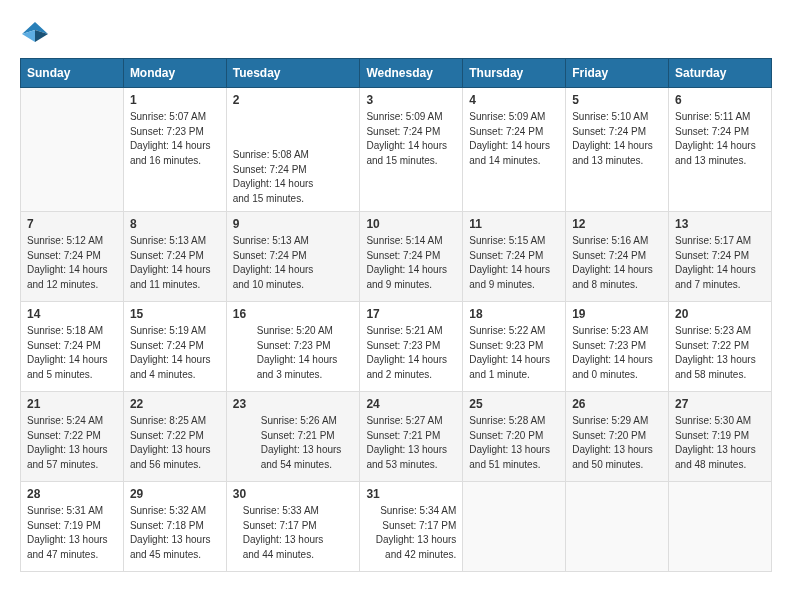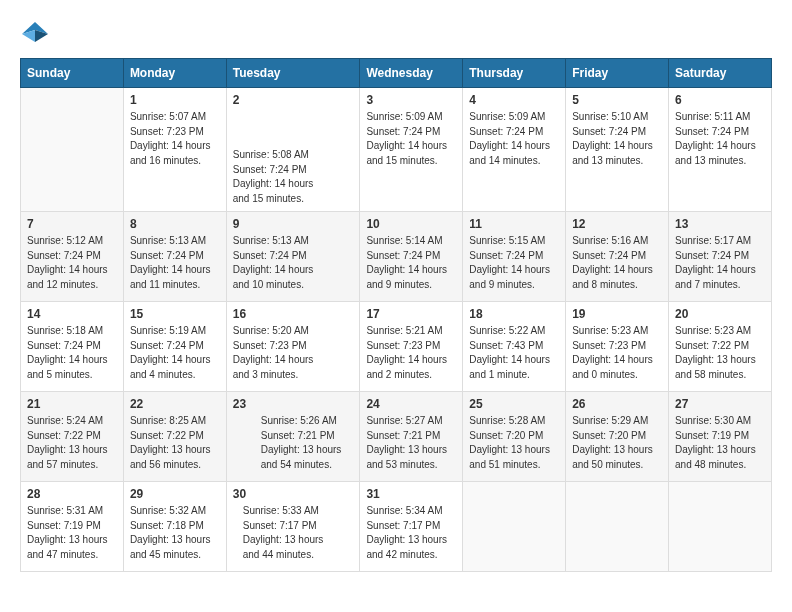--- a/index.html
+++ b/index.html
@@ -225,36 +225,36 @@
         </td>
         <td>
           <div class="day-number">15</div>
           <div class="day-info" style="white-space: pre-line;">Sunrise: 5:19 AM
 Sunset: 7:24 PM
 Daylight: 14 hours
 and 4 minutes.</div>
         </td>
         <td>
           <div class="day-number">16</div>
-          <div class="day-info" style="white-space: pre-line;">Sunrise: 5:20 AM
+          <div class="day-info" style="white-space: pre-line; margin-left: 24px;">Sunrise: 5:20 AM
 Sunset: 7:23 PM
 Daylight: 14 hours
 and 3 minutes.</div>
         </td>
         <td>
           <div class="day-number">17</div>
           <div class="day-info" style="white-space: pre-line;">Sunrise: 5:21 AM
 Sunset: 7:23 PM
 Daylight: 14 hours
 and 2 minutes.</div>
         </td>
         <td>
           <div class="day-number">18</div>
           <div class="day-info" style="white-space: pre-line;">Sunrise: 5:22 AM
-Sunset: 7:43 PM
+Sunset: 9:23 PM
 Daylight: 14 hours
 and 1 minute.</div>
         </td>
         <td>
           <div class="day-number">19</div>
           <div class="day-info" style="white-space: pre-line;">Sunrise: 5:23 AM
 Sunset: 7:23 PM
 Daylight: 14 hours
 and 0 minutes.</div>
         </td>
@@ -334,21 +334,21 @@
         </td>
         <td>
           <div class="day-number">30</div>
           <div class="day-info" style="white-space: pre-line; margin-left: 10px;">Sunrise: 5:33 AM
 Sunset: 7:17 PM
 Daylight: 13 hours
 and 44 minutes.</div>
         </td>
         <td>
           <div class="day-number">31</div>
-          <div class="day-info" style="white-space: pre-line;">Sunrise: 5:34 AM
+          <div class="day-info" style="white-space: pre-line; text-align: right;">Sunrise: 5:34 AM
 Sunset: 7:17 PM
 Daylight: 13 hours
 and 42 minutes.</div>
         </td>
         <td class="empty-cell"></td>
         <td class="empty-cell"></td>
         <td class="empty-cell"></td>
       </tr>
     </tbody>
 </table>

